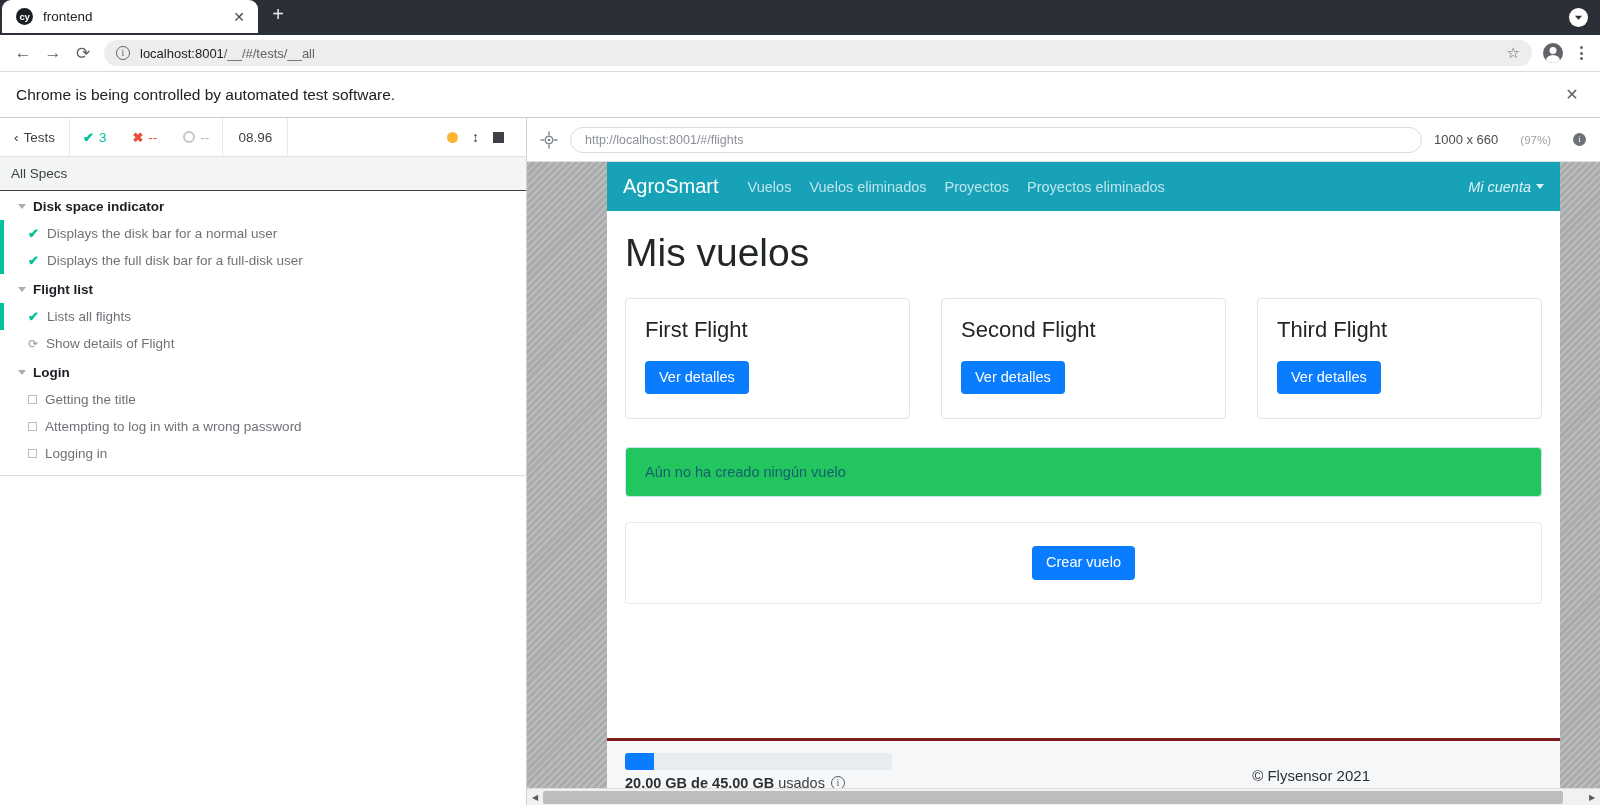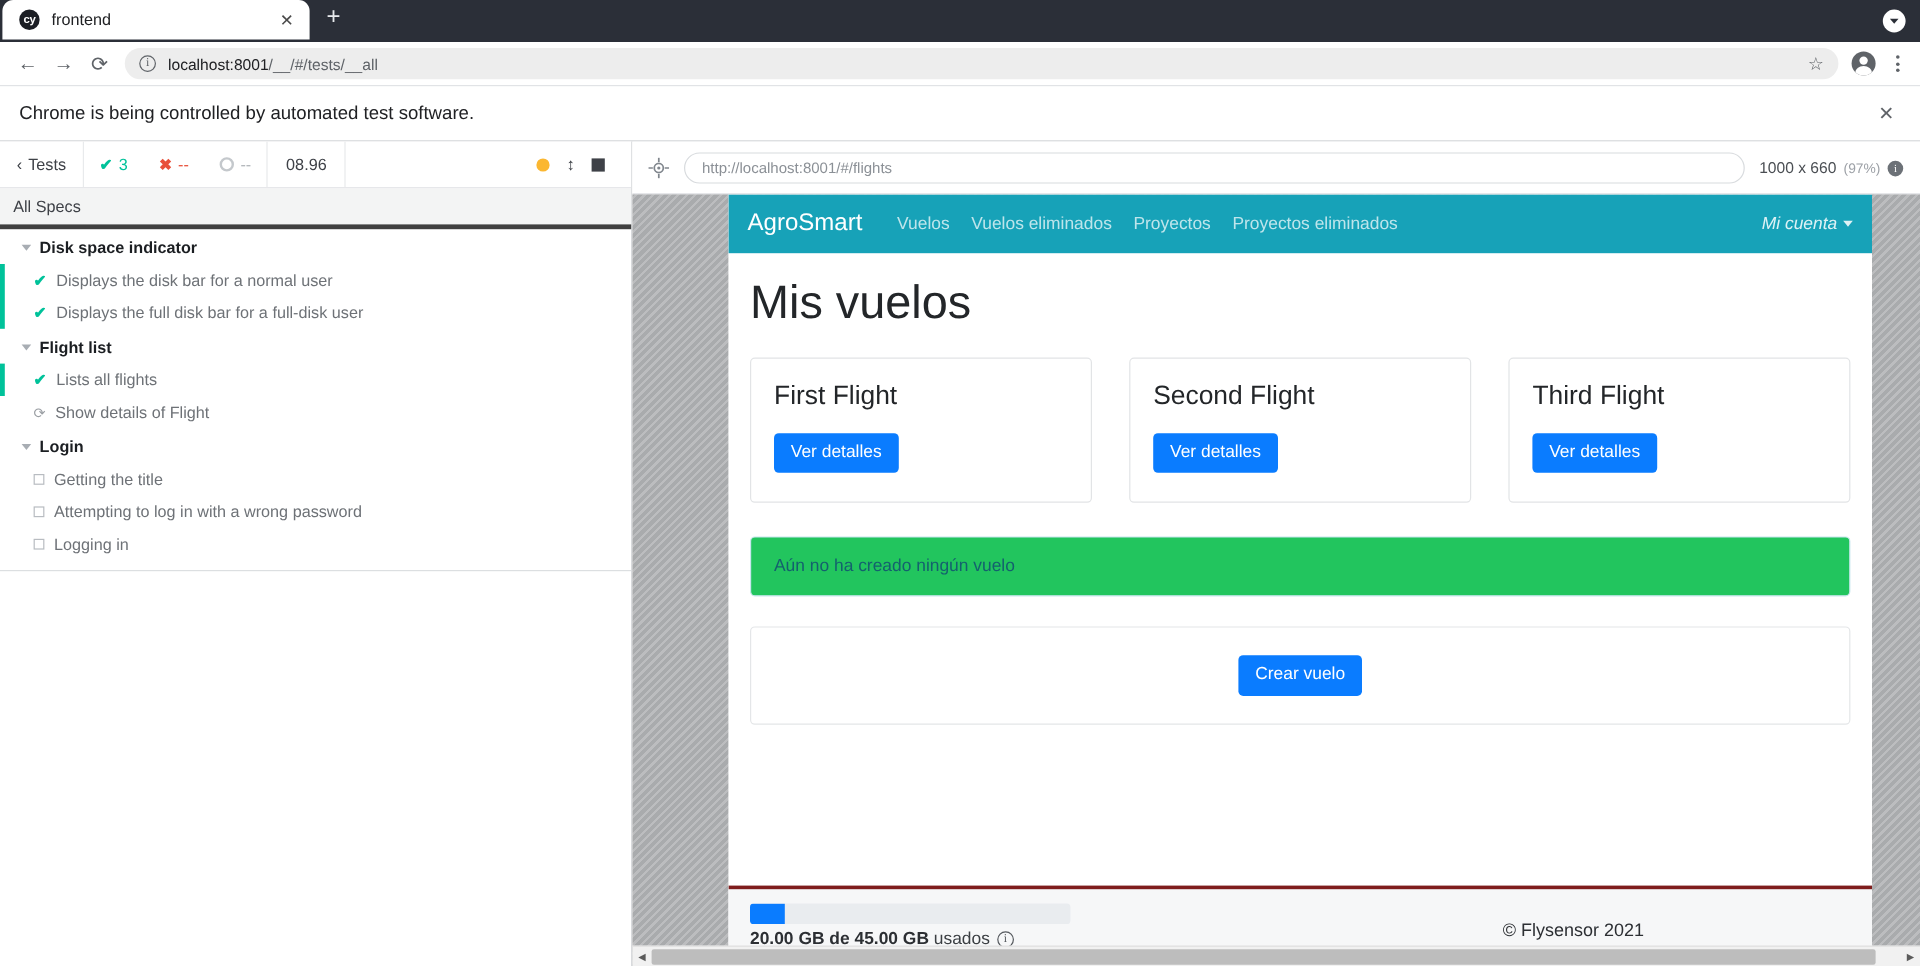--- a/index.html
+++ b/index.html
@@ -148,21 +148,21 @@
   }
   .cy-controls {
     flex: 1 1 auto; display: flex; align-items: center;
     justify-content: flex-end; gap: 14px; padding-right: 22px;
   }
   .dot-amber { width: 11px; height: 11px; border-radius: 50%; background: #fbb731; }
   .updown { color: #3e4147; font-size: 14px; line-height: 1; }
   .stopsq { width: 11px; height: 11px; background: #3e4147; }
 
   .allspecs {
-    height: 34px; background: #f3f4f4; border-bottom: 4px solid #404040;
+    height: 34px; background: #f3f4f4; border-bottom: 1px solid #404040;
     display: flex; align-items: center; padding-left: 11px;
     font-size: 13.5px; color: #3e4147; flex: 0 0 auto;
   }
   .spec-body { flex: 1 1 auto; overflow: hidden; position: relative; }
   .suite { padding-top: 2px; }
   .suite-title {
     display: flex; align-items: center; gap: 7px;
     padding: 6px 0 6px 18px; font-size: 13.5px;
     font-weight: bold; color: #1b1e22;
   }
@@ -203,21 +203,21 @@
     display: flex; align-items: center; justify-content: center;
   }
   .url-pill {
     flex: 1 1 auto; height: 26px; border: 1px solid #d8dbde;
     border-radius: 14px; background: #fff;
     display: flex; align-items: center; padding: 0 14px;
     font-size: 12.5px; color: #8b9096; min-width: 0;
   }
   .viewport-size {
     flex: 0 0 auto; font-size: 13px; color: #4a4e53;
-    display: flex; align-items: flex-end; gap: 6px;
+    display: flex; align-items: center; gap: 22px;
   }
   .vp-pct { font-size: 11.5px; color: #9ca0a6; }
   .vp-info {
     width: 13px; height: 13px; border-radius: 50%; background: #6c7177;
     color: #fff; font-size: 9px; display: flex;
     align-items: center; justify-content: center;
     font-family: "Liberation Serif", serif; line-height: 1;
   }
 
   .aut-stage {

